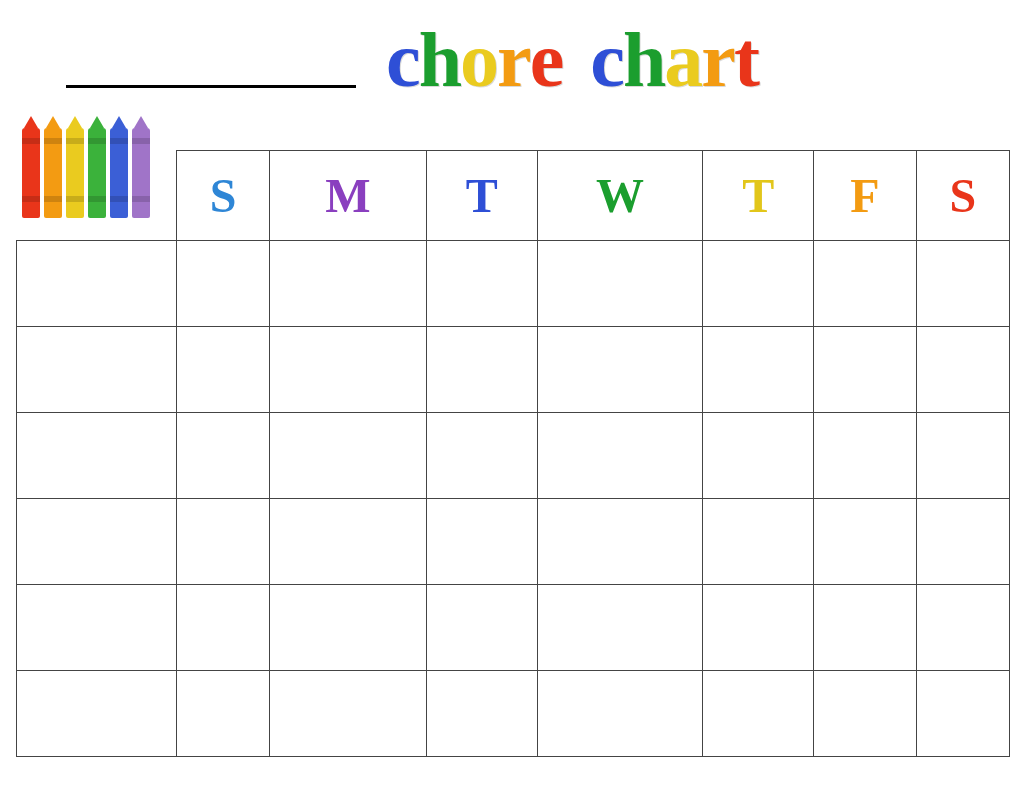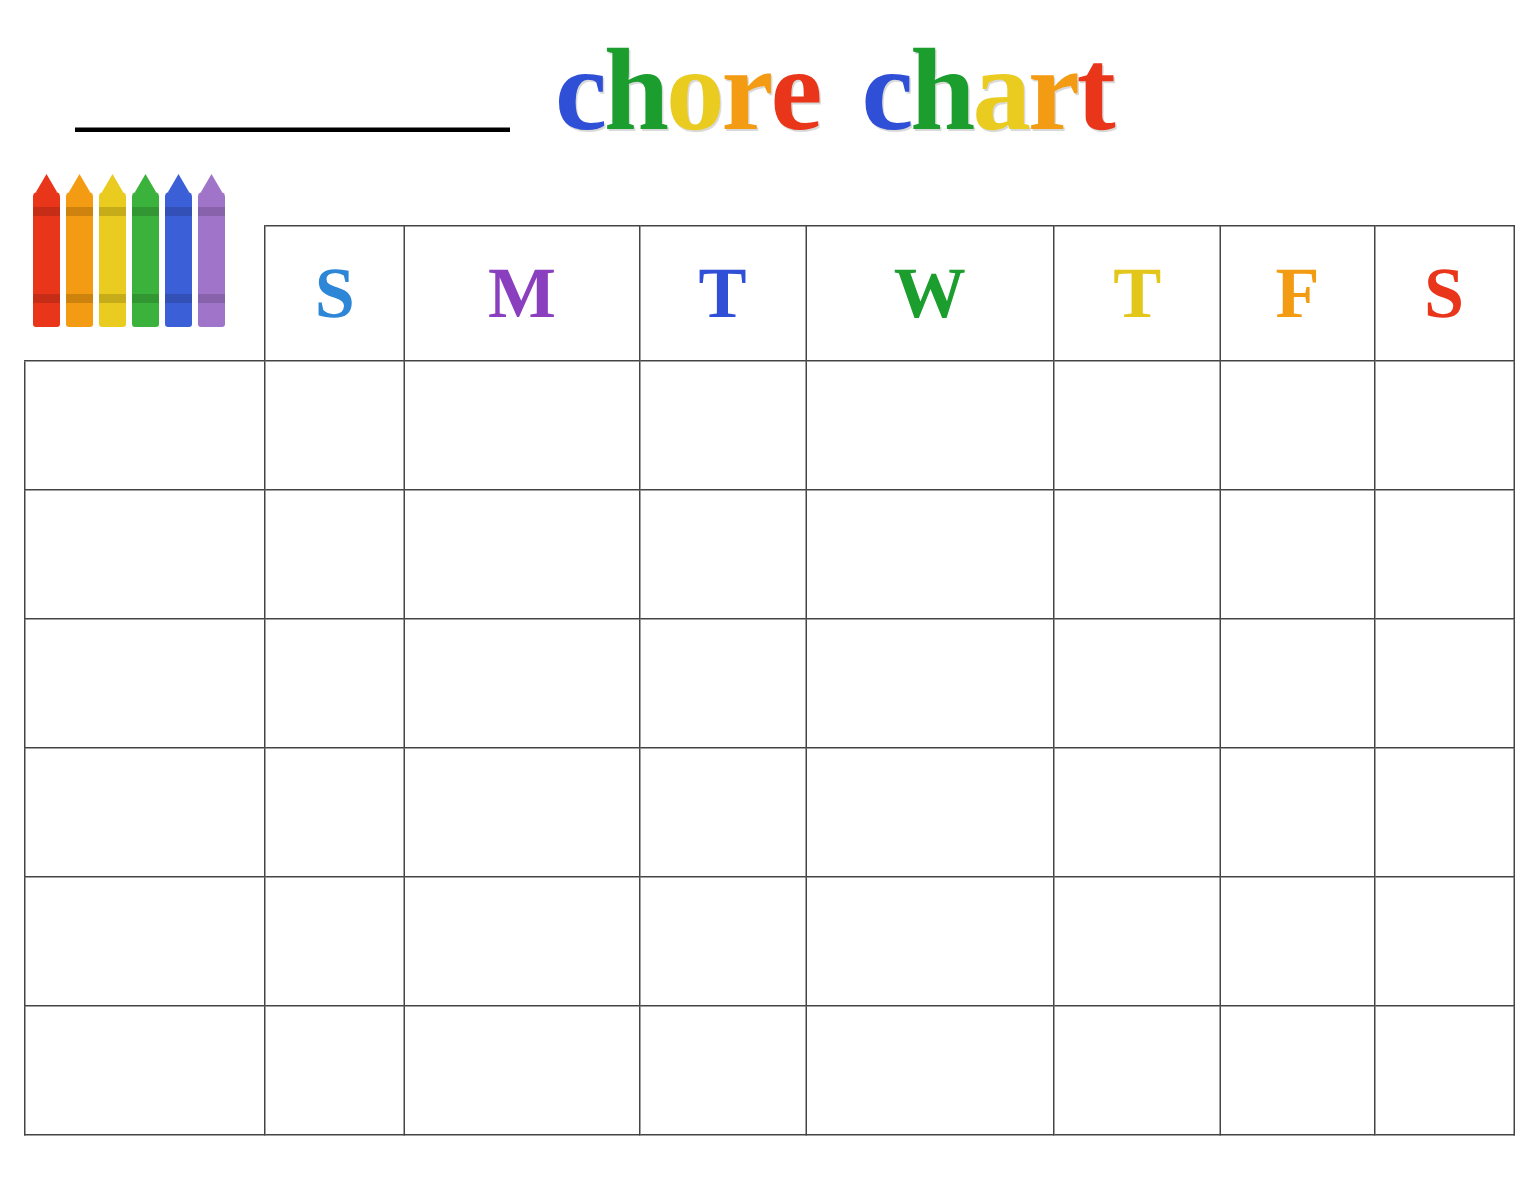--- a/index.html
+++ b/index.html
@@ -7,21 +7,21 @@
       width: 1024px;
       height: 791px;
       background: #ffffff;
       font-family: "Comic Sans MS", cursive, sans-serif;
       position: relative;
       overflow: hidden;
     }
     .header-area {
       position: absolute;
       top: 10px;
-      left: 0;
+      left: 16px;
       width: 836px;
       height: 100px;
     }
     .name-line {
       position: absolute;
       left: 50px;
       top: 75px;
       width: 290px;
       border-bottom: 3px solid #000;
     }

